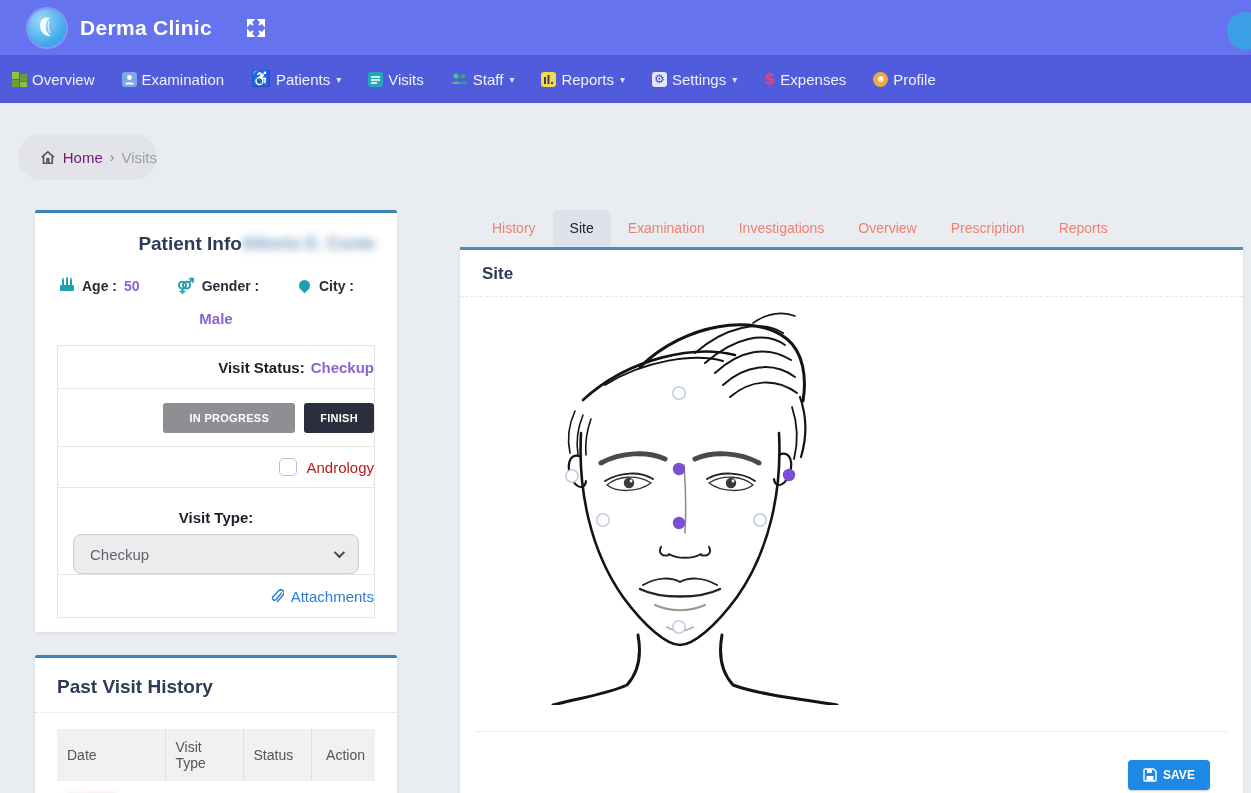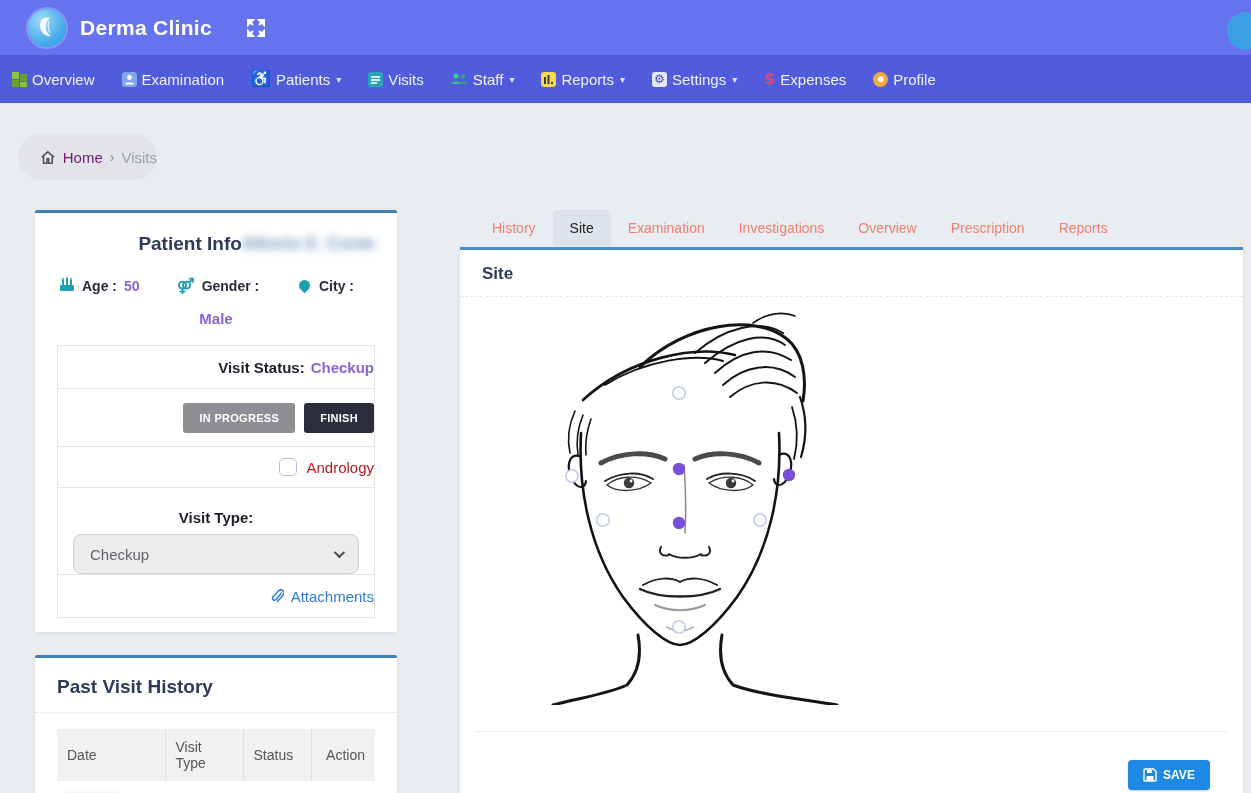--- a/index.html
+++ b/index.html
@@ -44,21 +44,21 @@
   .purple { color:#8A63D2; font-weight:bold; }
   .teal-ic { color:#1F9FB0; font-size:15px; line-height:1; }
   .pin { width:11px; height:11px; background:#1F9FB0; border-radius:50% 50% 50% 0; transform:rotate(-45deg); margin-right:2px; }
   .male-line { text-align:center; margin-top:16px; font-size:15px; }
 
   .sections { margin-top:18px; border:1px solid #E6E6E6; }
   .sec { border-bottom:1px solid #E6E6E6; display:flex; align-items:center; justify-content:flex-end; }
   .sec:last-child { border-bottom:none; }
   .sec-status { height:43px; gap:6px; font-size:15px; font-weight:bold; color:#1e1e2a; }
   .sec-buttons { height:58px; gap:9px; }
-  .btn-progress { background:#8E8E93; color:#fff; border:none; font-size:11px; font-weight:bold; padding:9px 16px; border-radius:3px; letter-spacing:.3px; cursor:pointer; }
+  .btn-progress { background:#8E8E93; color:#fff; border:none; font-size:11px; font-weight:bold; padding:9px 26px; border-radius:3px; letter-spacing:.3px; cursor:pointer; }
   .btn-finish { background:#2B2F3D; color:#fff; border:none; font-size:11px; font-weight:bold; padding:9px 16px; border-radius:3px; letter-spacing:.3px; cursor:pointer; }
   .sec-andrology { height:41px; gap:9px; font-size:15px; color:#b91c1c; }
   .chk { width:18px; height:18px; border:1px solid #B9BCE0; border-radius:5px; background:#fff; cursor:pointer; }
   .sec-visittype { height:87px; flex-direction:column; gap:8px; padding:0 15px; }
   .vt-label { font-size:15px; font-weight:bold; color:#1e1e2a; }
   .vt-select { width:100%; height:40px; background:#ECECEE; border:1px solid #CDCDCF; border-radius:8px; display:flex; align-items:center; justify-content:space-between; padding:0 16px; color:#5f6368; font-size:15px; cursor:pointer; }
   .chev-css { width:8px; height:8px; border-right:2px solid #444; border-bottom:2px solid #444; transform:rotate(45deg) translateY(-2px); }
   .sec-attach { height:42px; gap:7px; color:#2E7CD6; font-size:15px; cursor:pointer; }
 
   .history-card { left:35px; top:655px; width:362px; height:160px; padding:18px 22px 0 22px; border-top:3px solid #3E82B5; }

